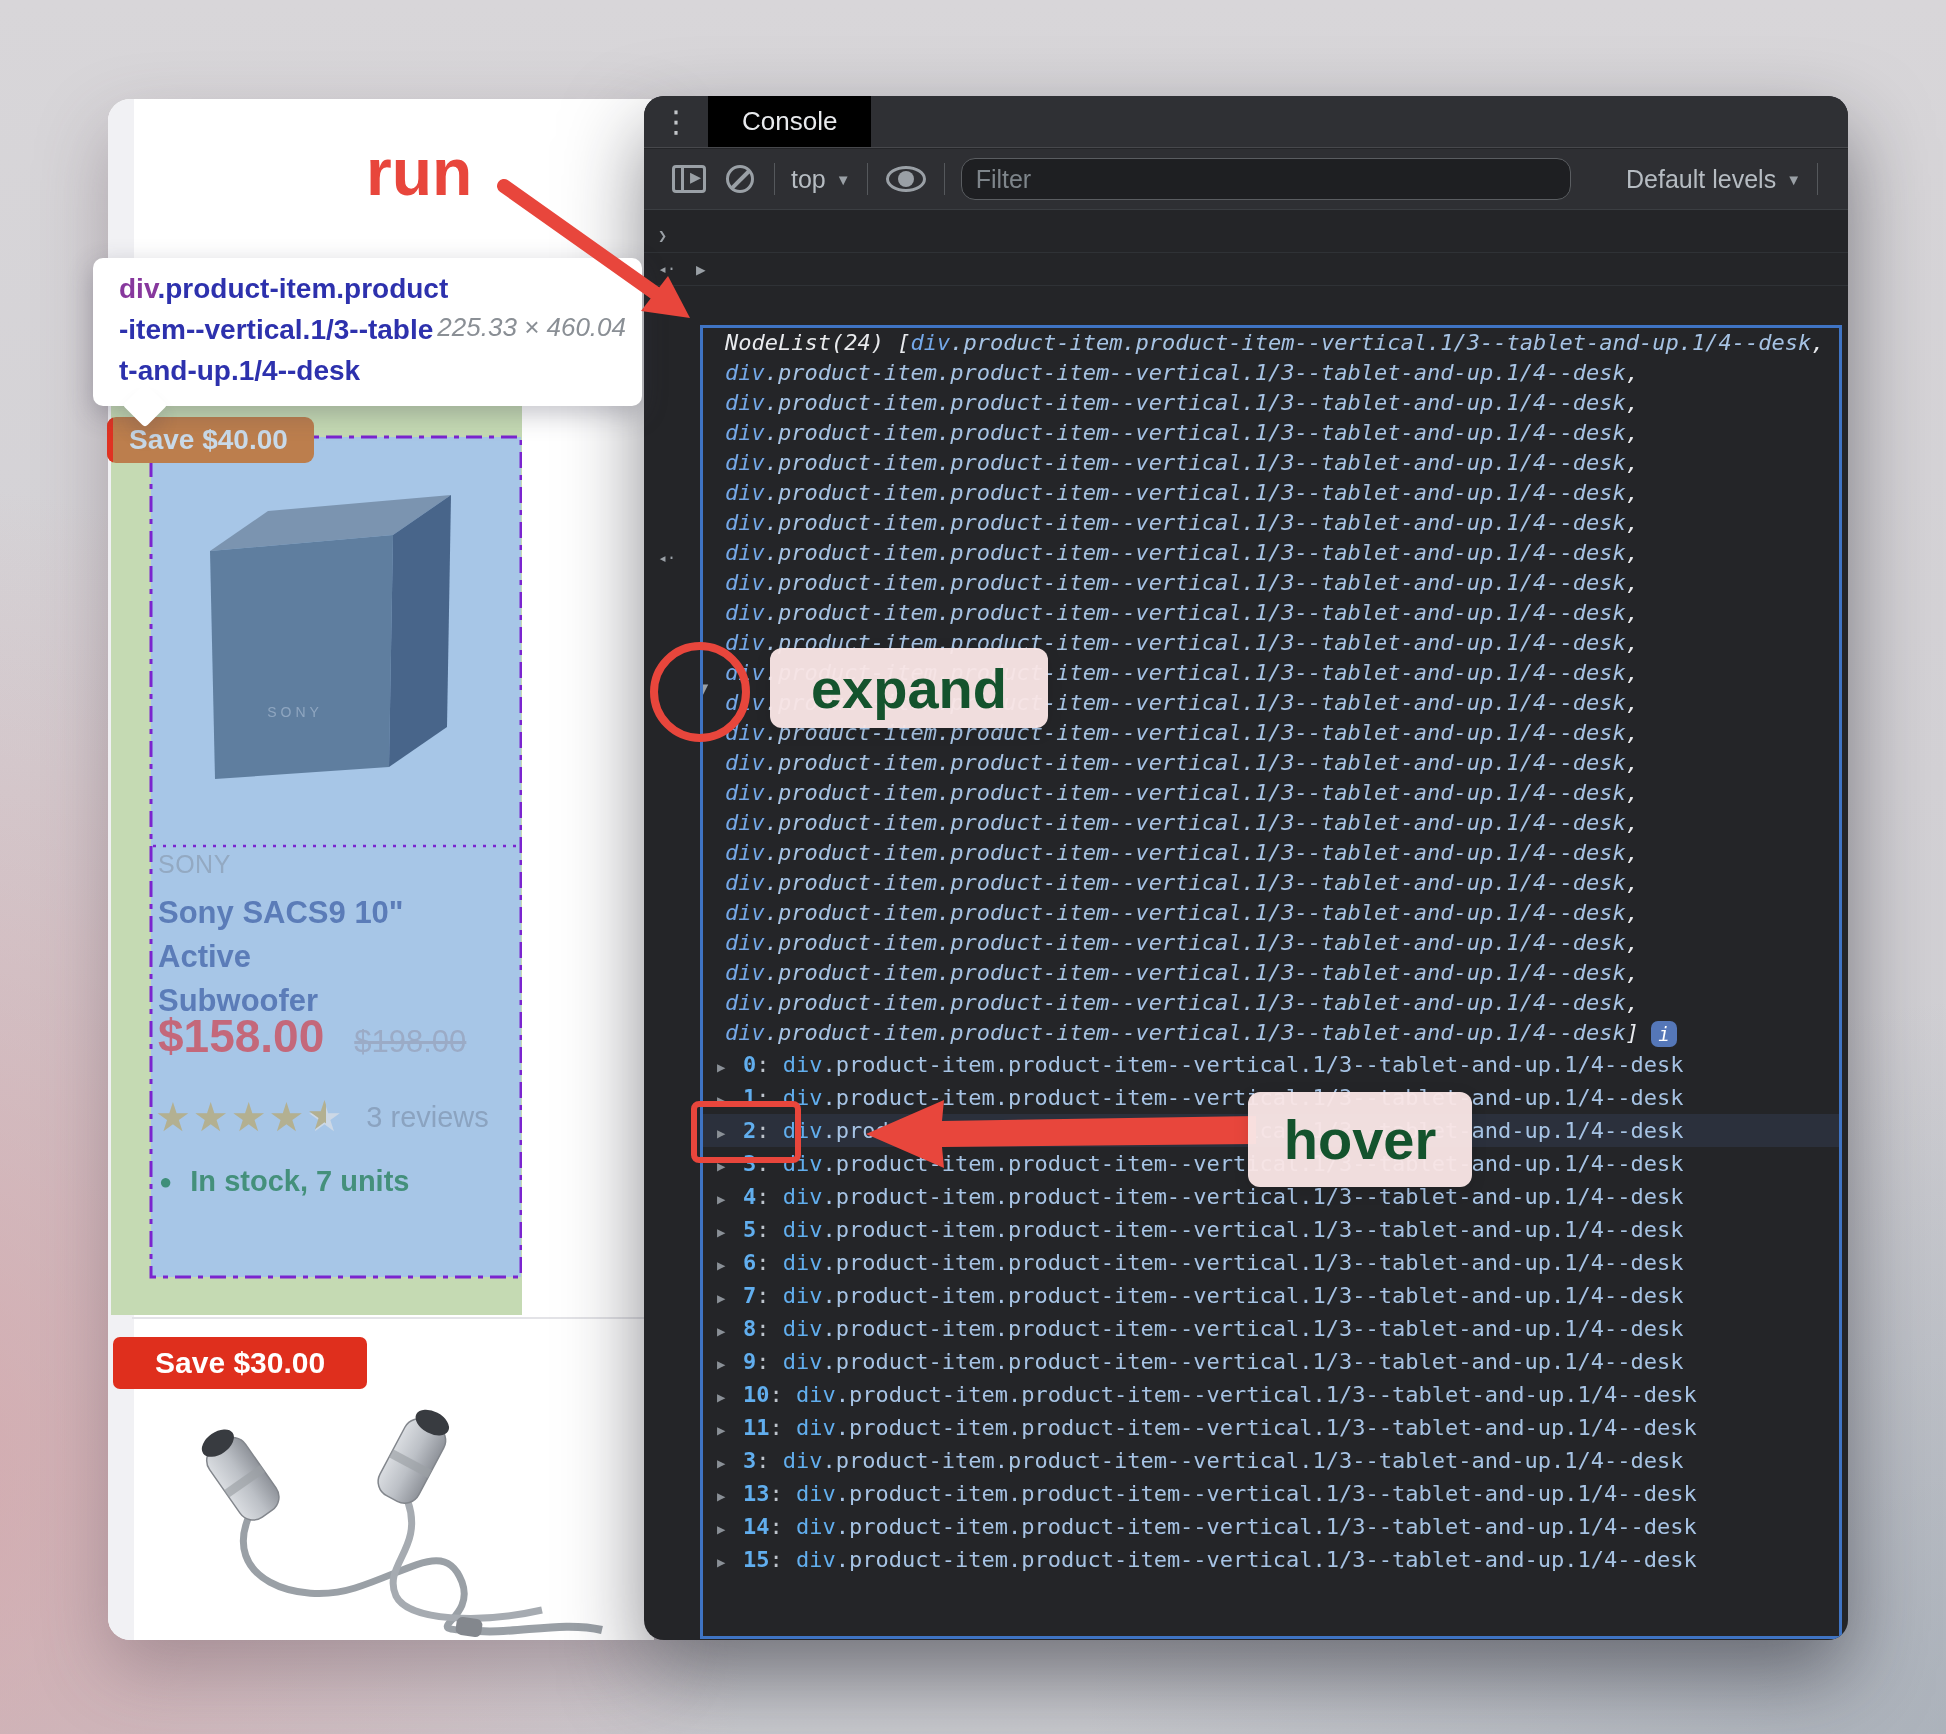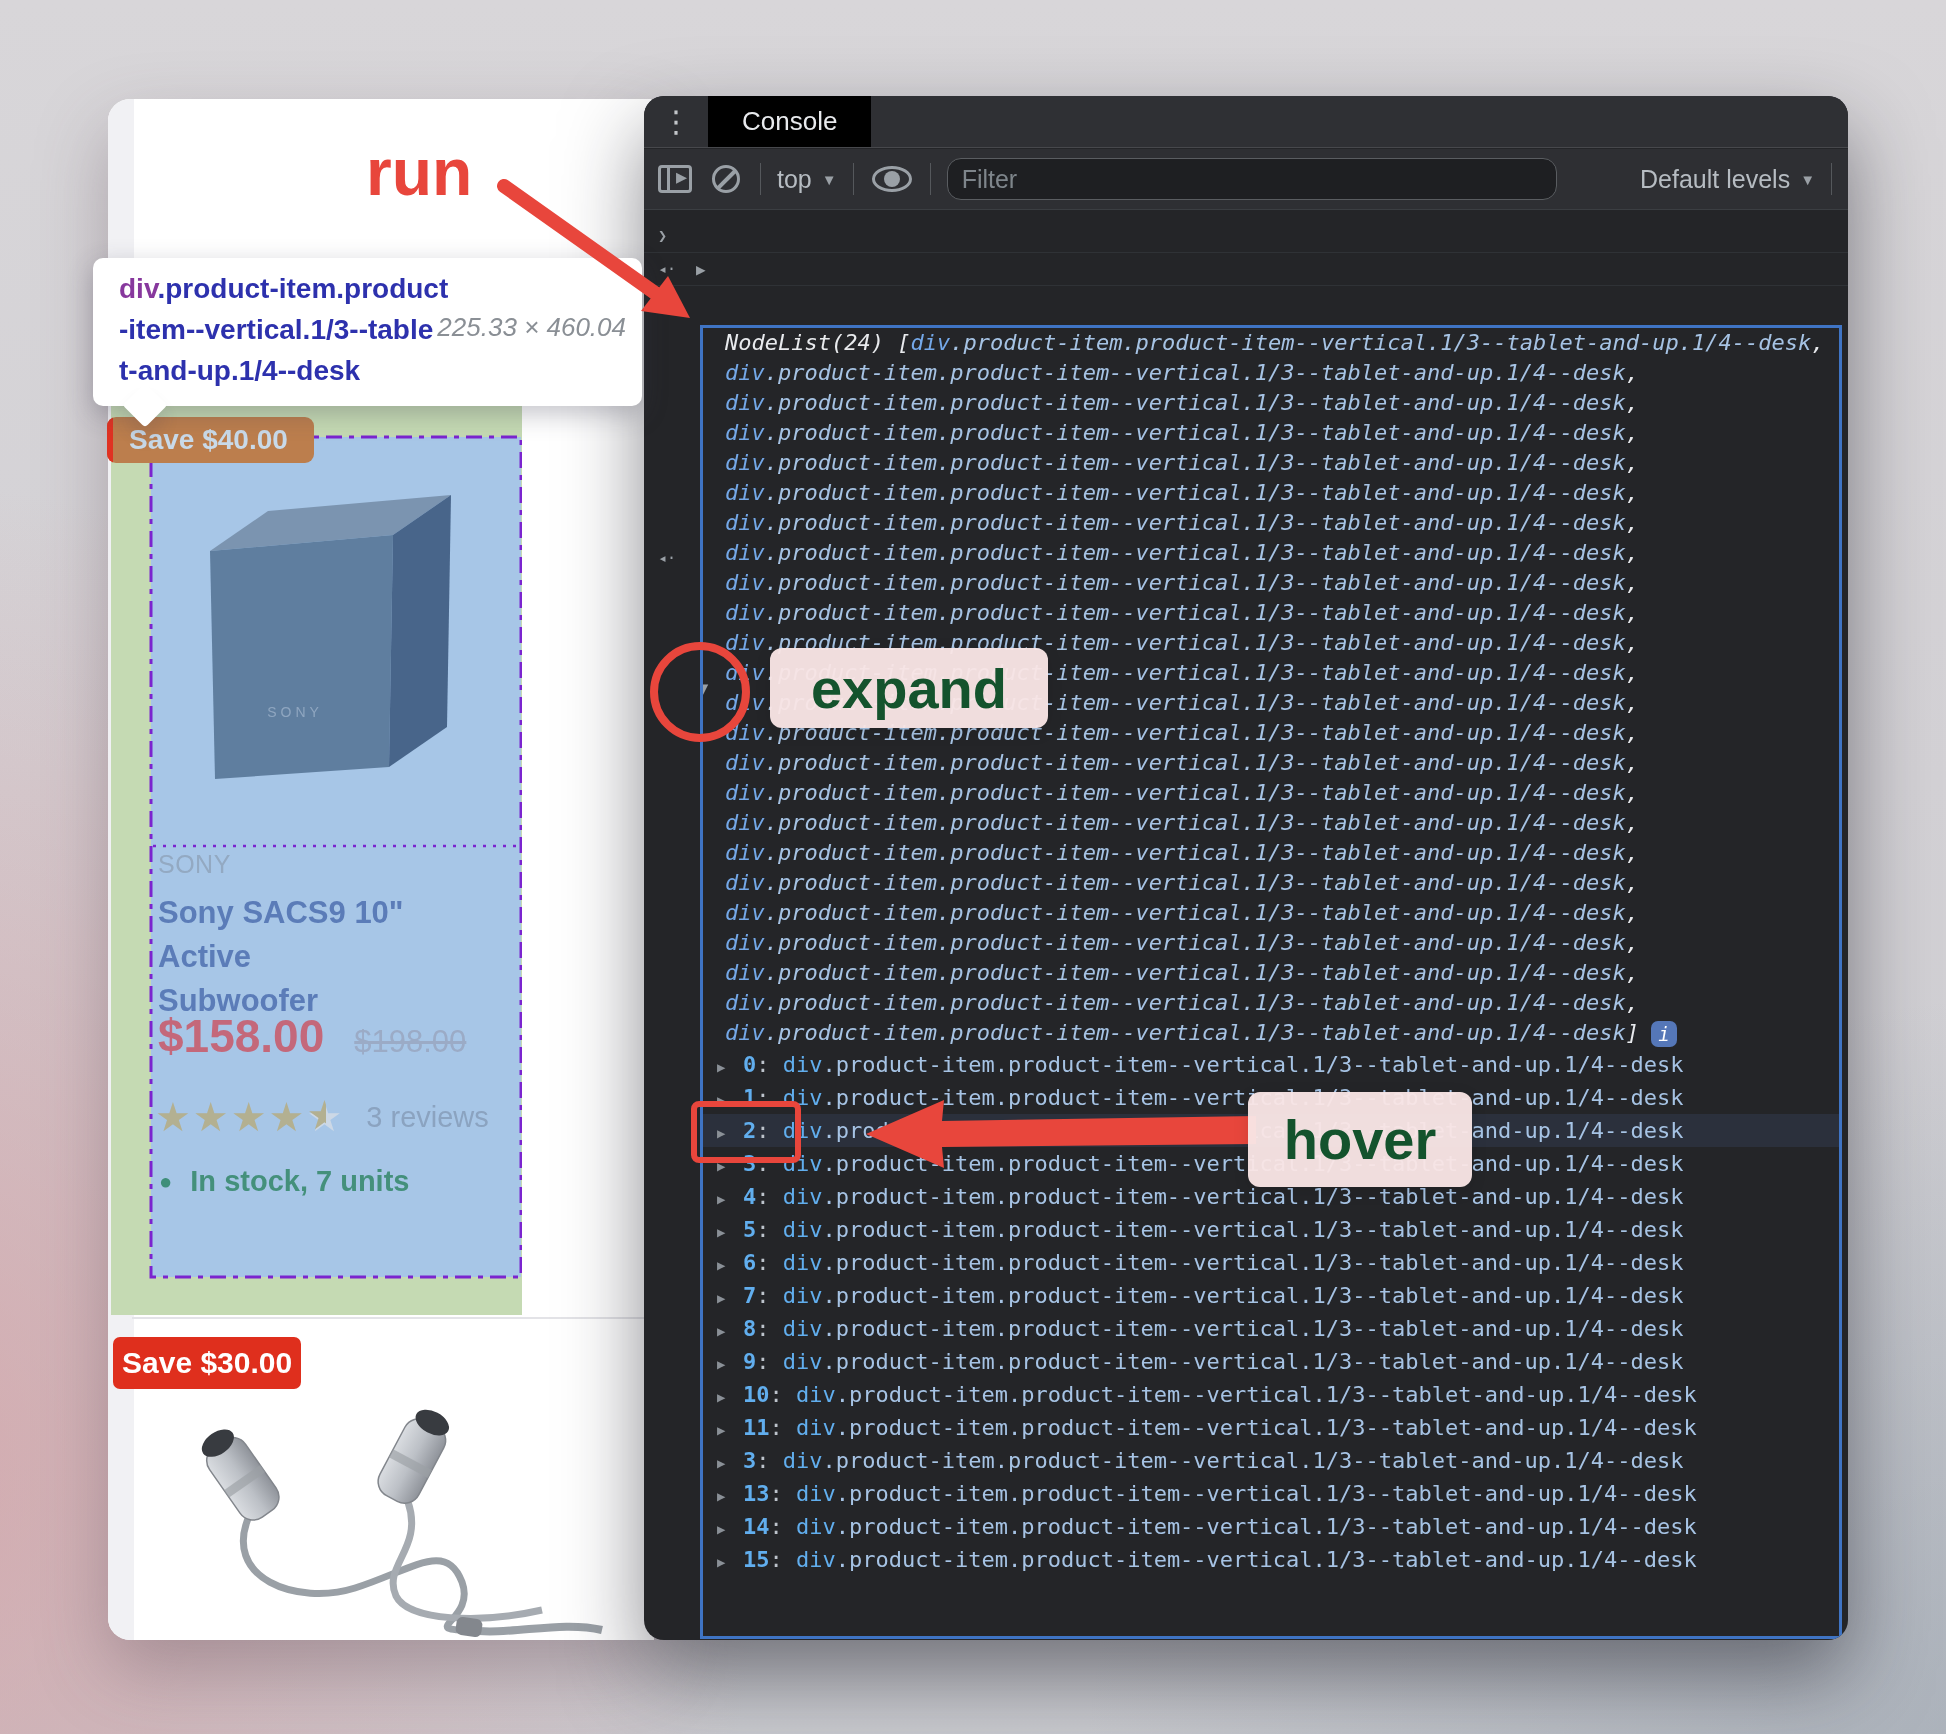--- a/index.html
+++ b/index.html
@@ -37,21 +37,21 @@
   .pc-rating { position:absolute; left:44px; top:700px; display:flex; align-items:center; }
   .star { font-size:40px; line-height:40px; color:#b3b091; letter-spacing:2px; }
   .halfwrap { position:relative; color:#ccd8e6; }
   .halfover { position:absolute; left:0; top:0; width:52%; overflow:hidden; color:#b3b091; }
   .pc-reviews { margin-left:22px; font-size:29px; color:#8ba3c0; }
   .pc-stock { position:absolute; left:48px; top:768px; display:flex; align-items:center; }
   .stock-dot { font-size:22px; color:#3f8f7a; margin-right:18px; }
   .stock-text { font-size:29px; font-weight:bold; color:#44907b; }
 
   .row-divider { position:absolute; left:24px; top:1218px; width:520px; height:2px; background:#e3e3e7; }
-  .save-badge2 { position:absolute; left:5px; top:1238px; height:52px; padding:0 9px;
+  .save-badge2 { position:absolute; left:5px; top:1238px; height:52px; padding:0 42px;
     background:#df2f1d; border-radius:7px; display:flex; align-items:center;
     color:#ffffff; font-size:30px; font-weight:bold; }
   .earbuds { position:absolute; left:42px; top:1295px; }
 
   
   .inspect-tooltip { position:absolute; left:-15px; top:159px; width:549px; height:148px;
     background:#ffffff; border-radius:10px; box-shadow:0 8px 26px rgba(60,60,80,.3); z-index:5; }
   .inspect-tooltip::after { content:""; position:absolute; left:36px; bottom:-15px; width:32px; height:32px;
     background:#ffffff; transform:rotate(45deg); border-radius:4px; box-shadow:10px 10px 16px rgba(60,60,80,.12); }
   .tt-lines { position:absolute; left:26px; top:10px; font-size:28px; line-height:41px; font-weight:bold; color:#2d31ad; }
@@ -62,21 +62,21 @@
   .console-panel { position:absolute; left:644px; top:96px; width:1204px; height:1544px;
     background:#242528; border-radius:20px; overflow:hidden;
     box-shadow:0 35px 80px rgba(25,25,35,.5); }
   .tabbar { position:absolute; left:0; top:0; width:100%; height:52px; background:#2f3034;
     display:flex; align-items:stretch; border-bottom:1px solid #47484c; }
   .kebab-icon { width:64px; display:flex; align-items:center; justify-content:center;
     color:#c3c6ca; font-size:30px; letter-spacing:0; }
   .console-tab { background:#000000; color:#e8eaed; font-size:26px; padding:0 34px;
     display:flex; align-items:center; }
   .toolbar { position:absolute; left:0; top:53px; width:100%; height:61px; background:#2e2f33;
-    display:flex; align-items:center; padding:0 14px; gap:16px; border-bottom:1px solid #3b3e42; }
+    display:flex; align-items:center; padding:0 28px; gap:16px; border-bottom:1px solid #3b3e42; }
   .tb-sep { width:1px; height:32px; background:#55585c; }
   .icon-dock { width:34px; height:28px; border:3px solid #9aa0a6; border-radius:4px; position:relative; }
   .icon-dock::before { content:""; position:absolute; left:6px; top:-1px; width:3px; height:24px; background:#9aa0a6; }
   .icon-dock::after { content:"▸"; position:absolute; right:2px; top:-4px; color:#9aa0a6; font-size:22px; }
   .icon-ban { width:28px; height:28px; border:3.5px solid #9aa0a6; border-radius:50%; position:relative; margin:0 4px; }
   .icon-ban::before { content:""; position:absolute; left:-2px; top:10px; width:26px; height:3.5px; background:#9aa0a6; transform:rotate(-45deg); }
   .tb-label { color:#b6bcc2; font-size:25px; display:flex; align-items:center; gap:10px; }
   .dd-arrow { font-size:15px; color:#9aa0a6; }
   .icon-eye { width:40px; height:26px; position:relative; margin:0 2px; }
   .icon-eye::before { content:""; position:absolute; inset:0; border:3.5px solid #9aa0a6; border-radius:50%; }

